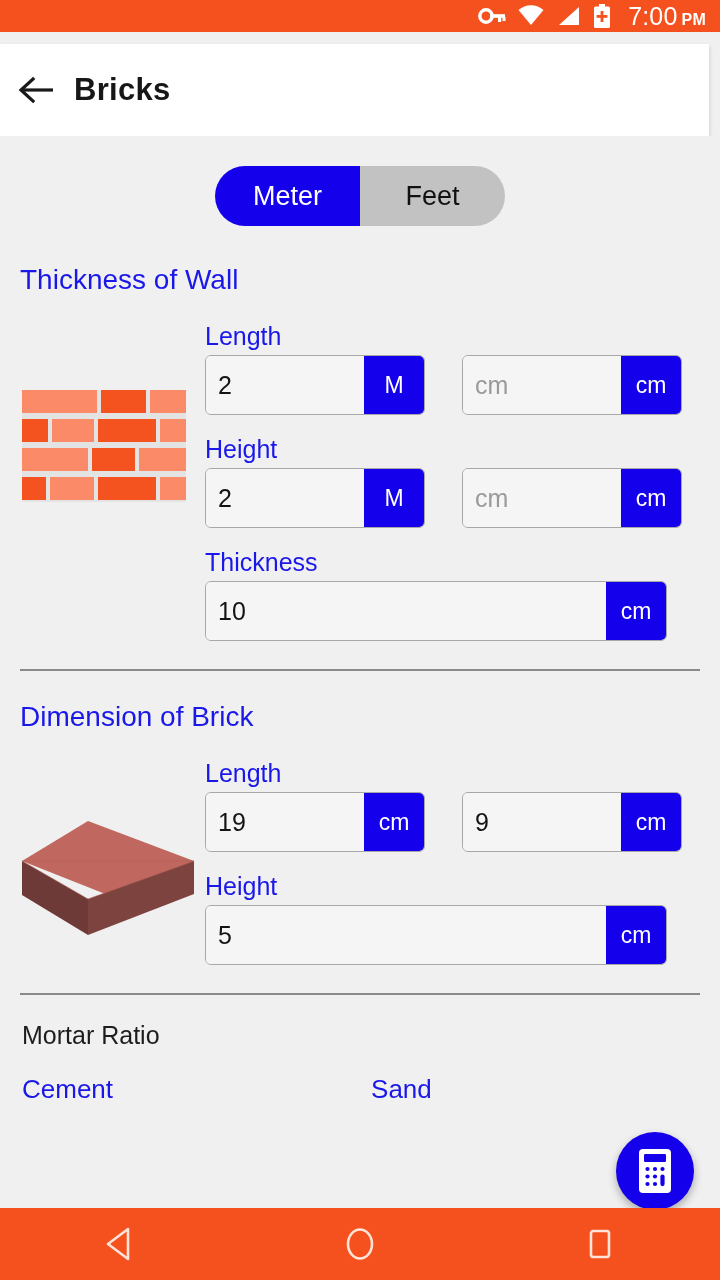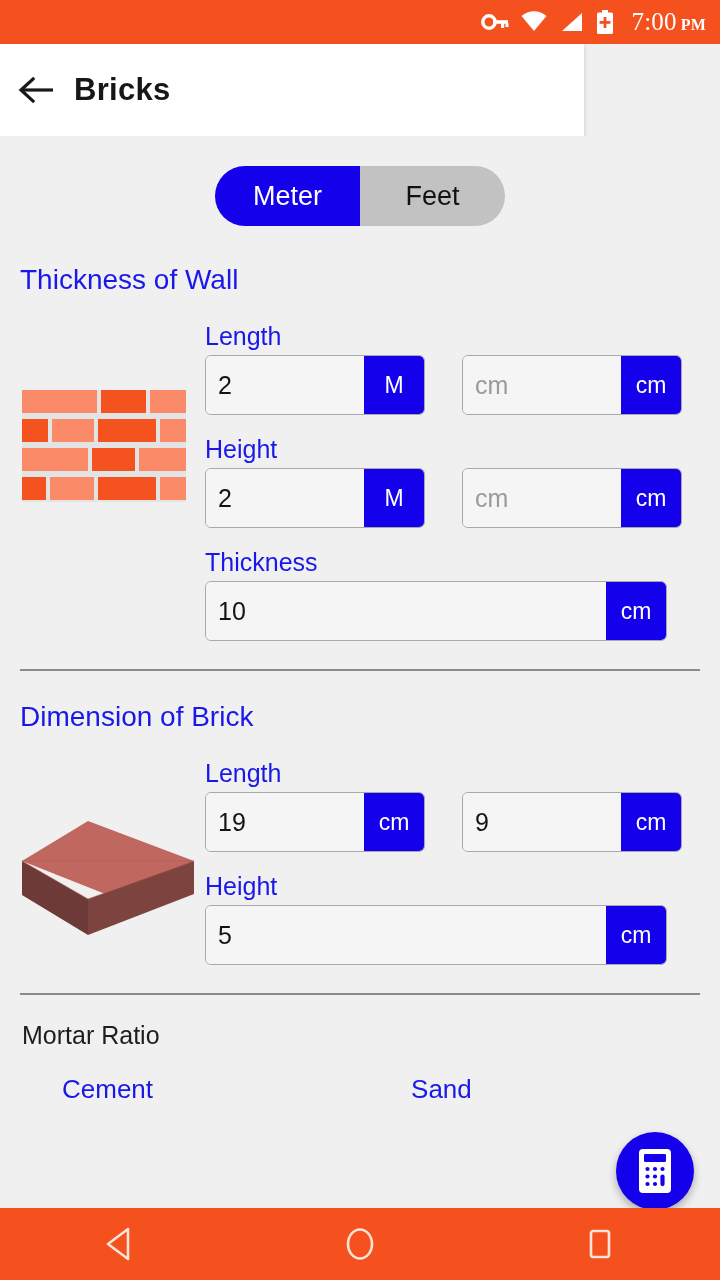--- a/index.html
+++ b/index.html
@@ -6,37 +6,36 @@
   html, body {
     width: 720px; height: 1280px;
     font-family: "Liberation Sans", "DejaVu Sans", sans-serif;
     background: #f0f0f0;
     overflow: hidden;
   }
   .phone { position: relative; width: 720px; height: 1280px; background: #f0f0f0; }
 
   
   .statusbar {
-    position: absolute; top: 0; left: 0; width: 720px; height: 44px;
+    position: absolute; top: 0; left: 0; width: 720px; height: 32px;
     background: #f4511e;
     display: flex; align-items: center; justify-content: flex-end;
     padding-right: 14px;
-    font-family: Liberation Serif, serif;
   }
   .status-icons { display: flex; align-items: center; gap: 11px; }
   .sb-ico { display: block; }
   .clock {
     color: #ffffff; font-size: 25px; letter-spacing: .2px;
     display: flex; align-items: baseline; gap: 4px; margin-left: 6px;
   }
   .clock .ampm { font-size: 16px; font-weight: 700; }
 
   
   .appbar {
-    position: absolute; top: 44px; left: 0; width: 584px; height: 92px;
+    position: absolute; top: 44px; left: 0; width: 709px; height: 92px;
     background: #ffffff; display: flex; align-items: center;
     box-shadow: 0 2px 4px rgba(0,0,0,.18);
   }
   .back-btn { width: 74px; display: flex; align-items: center; justify-content: center; }
   .appbar-title {
     font-size: 31px; font-weight: 700; color: #171717; letter-spacing: .3px;
   }
 
   
   .content {
@@ -100,21 +99,21 @@
   .brick-d { background: #f4521e; }
   .wall-row > div { margin-right: 4px; }
   .wall-row > div:last-child { margin-right: 0; }
 
   
   .brick3d { position: absolute; left: 18px; width: 180px; height: 145px; }
 
   
   .mortar-title { font-size: 25px; color: #1d1d1d; padding-left: 22px; margin-top: 26px; }
   .mortar-labels { display: flex; padding-left: 22px; margin-top: 24px; }
-  .mortar-lab { color: #1a18e8; font-size: 26px; margin-left: 40px; }
+  .mortar-lab { color: #1a18e8; font-size: 26px; }
   .mortar-lab.sand { margin-left: 258px; }
 
   
   .fab {
     position: absolute; right: 26px; bottom: 70px;
     width: 78px; height: 78px; border-radius: 50%;
     background: #1400ea; display: flex; align-items: center; justify-content: center;
     box-shadow: 0 4px 8px rgba(0,0,0,.3);
   }
 

